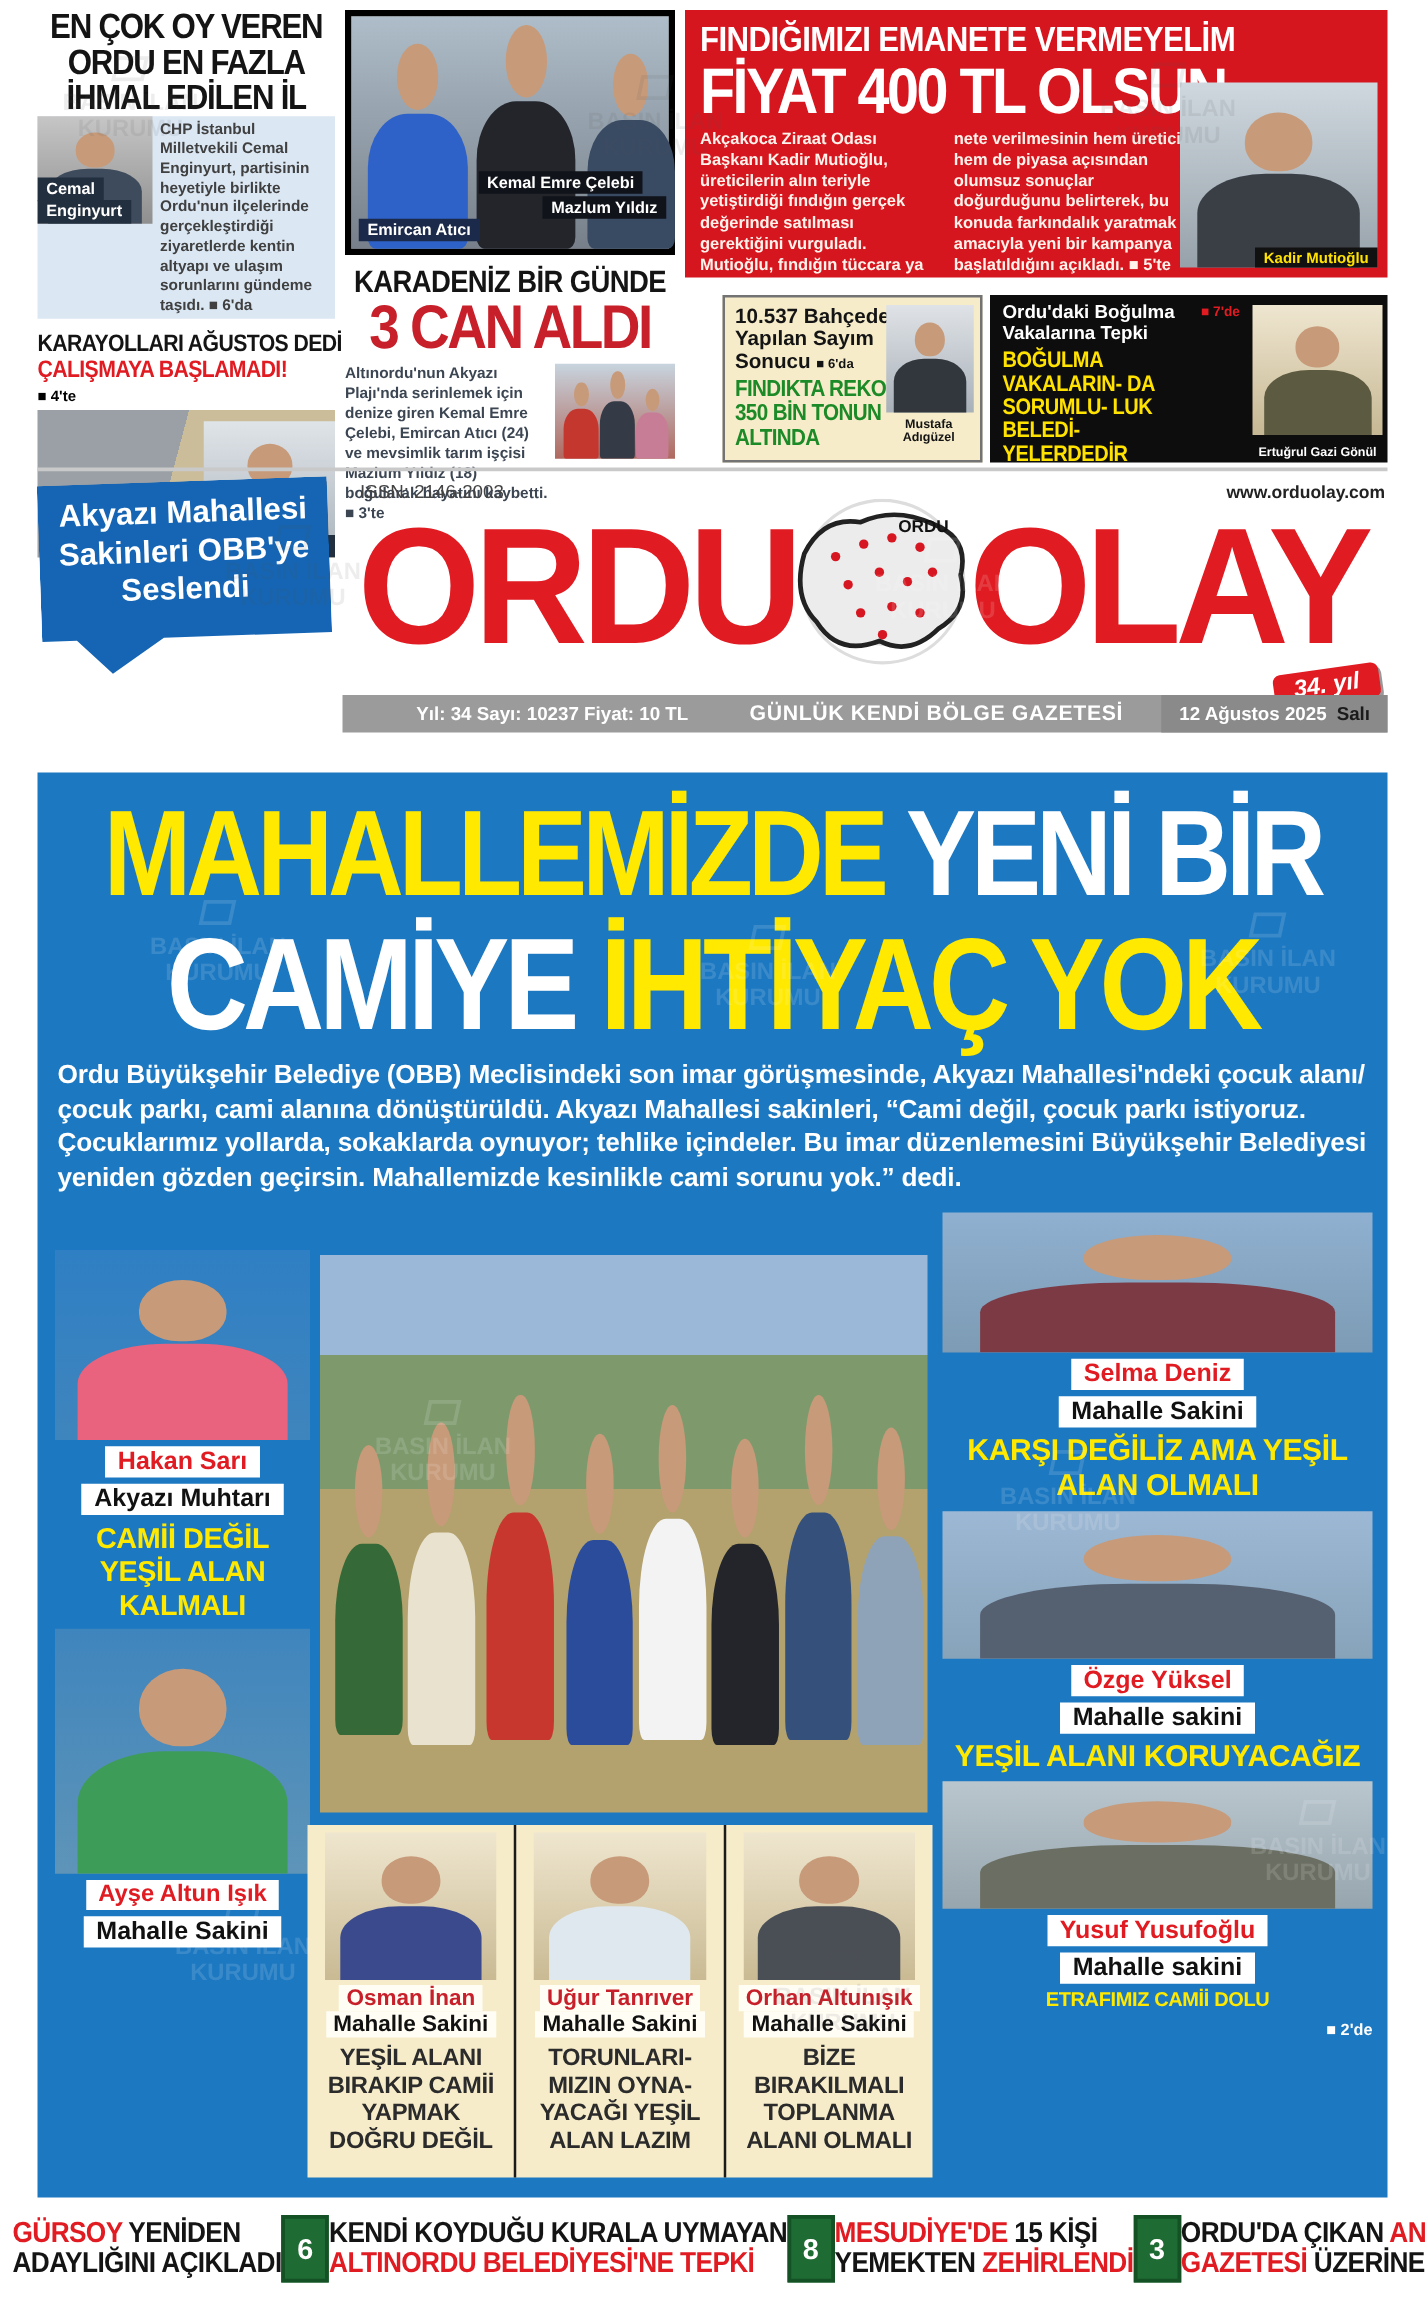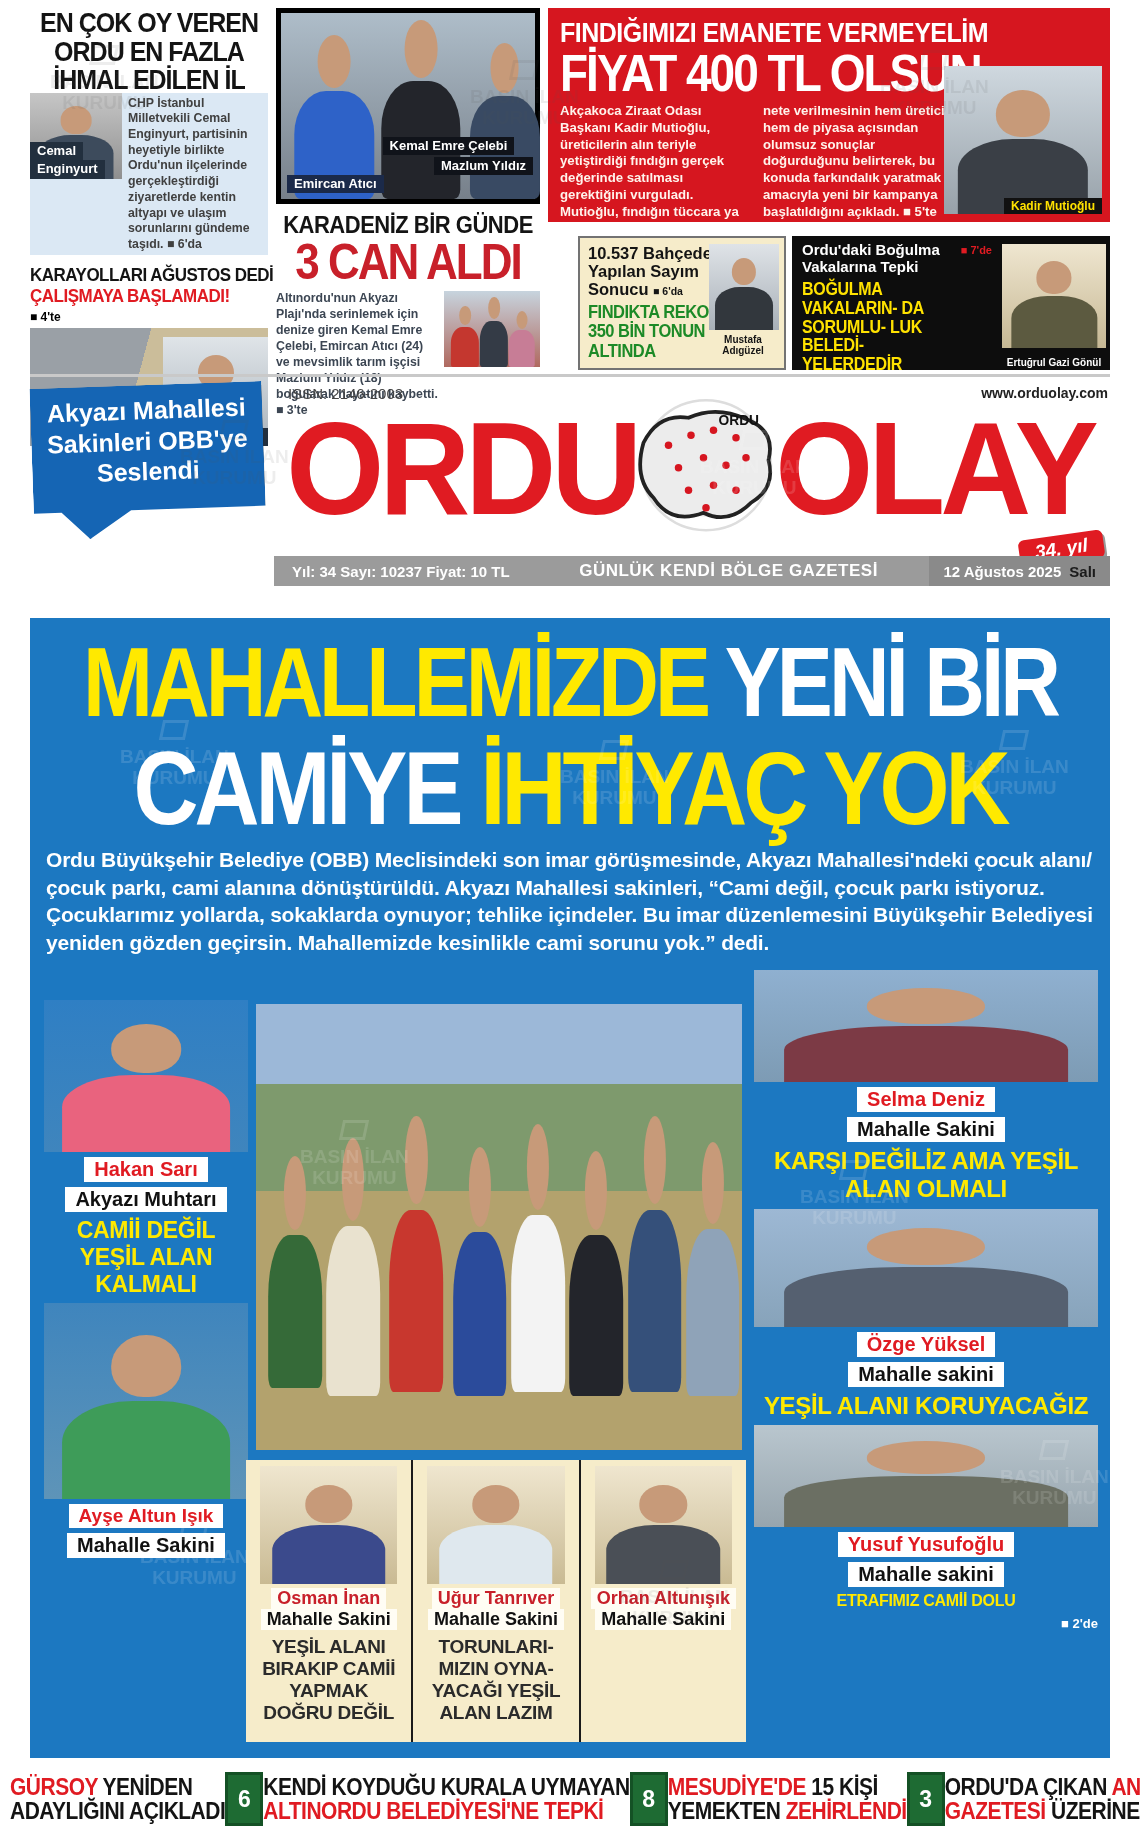--- a/index.html
+++ b/index.html
@@ -70,21 +70,21 @@
   
   .masthead { position:absolute; left:30px; top:374px; width:1080px; height:240px; border-top:3px solid #c9c9c9; }
   .banner { position:absolute; left:2px; top:8px; width:232px; height:152px; background:#1565b4; color:#fff; font-weight:bold; font-size:25px; text-align:center; line-height:1.22; padding-top:10px; transform:rotate(-2deg); clip-path:polygon(0 0,100% 0,100% 82%,42% 82%,24% 100%,12% 82%,0 82%); box-shadow:4px 4px 0 rgba(0,0,0,0.45); }
   .issn { position:absolute; left:258px; top:8px; font-size:15px; color:#444; }
   .website { position:absolute; right:2px; top:8px; font-size:14px; font-weight:bold; color:#222; }
   .mtitle { position:absolute; left:240px; top:22px; width:840px; display:flex; align-items:center; justify-content:center; }
   .mtitle .word { font-weight:900; font-size:126px; letter-spacing:-5px; color:#e01b22; line-height:1; transform:scaleY(1.05); }
   .mapwrap { width:150px; height:140px; margin:0 -6px; position:relative; }
   .badge { position:absolute; right:6px; top:158px; background:#e01b22; color:#fff; font-weight:bold; font-style:italic; font-size:19px; padding:3px 16px; border-radius:6px; transform:rotate(-8deg); box-shadow:2px 3px 0 rgba(0,0,0,0.4); }
   .infobar { position:absolute; left:244px; right:0; bottom:28px; height:30px; background:#9b9b9b; display:flex; align-items:center; color:#fff; font-weight:bold; }
-  .infobar .yil { font-size:15px; padding:0 18px; white-space:nowrap; }
+  .infobar .yil { font-size:15px; padding:0 18px; white-space:nowrap;margin-left:41px; }
   .infobar .slogan { flex:1; text-align:center; font-size:17px; letter-spacing:0.5px; }
   .infobar .datebox { background:#8a8a8a; height:100%; display:flex; align-items:center; gap:8px; padding:0 14px; }
   .infobar .date { font-size:15px; }
   .infobar .day { font-size:15px; color:#1b1b1b; }
 
   
   .mainstory { position:absolute; left:30px; top:618px; width:1080px; height:1140px; background:#1c78c1; }
   .mh-line { text-align:center; font-weight:900; line-height:1; transform:scaleY(1.16); transform-origin:top center; white-space:nowrap; }
   .mh1 { margin-top:16px; font-size:84px; letter-spacing:-4px; height:102px; }
   .mh2 { font-size:90px; letter-spacing:-4px; height:104px; }
@@ -290,20 +290,21 @@
         <span class="tname">Uğur Tanrıver</span>
         <span class="trole">Mahalle Sakini</span>
         <div class="tquote">TORUNLARI- MIZIN OYNA- YACAĞI YEŞİL ALAN LAZIM</div>
       </div>
       <div class="tcol">
         <div class="photo tphoto" style="background:linear-gradient(180deg,#efe6cf,#c9ba93)">
           <span class="sil" style="--shirt:#4a4f56"></span>
         </div>
         <span class="tname">Orhan Altunışık</span>
         <span class="trole">Mahalle Sakini</span>
+        <div class="tquote">BİZE BIRAKILMALI TOPLANMA ALANI OLMALI</div>
       </div>
     </div>
 
     <div class="right-panel">
       <div class="photo pp-photo" style="height:112px;background:linear-gradient(180deg,#8fb0d0,#7d9bb4)">
         <span class="sil" style="--shirt:#7c3a45"></span>
       </div>
       <span class="name-chip">Selma Deniz</span>
       <span class="role-chip">Mahalle Sakini</span>
       <div class="quote-y" style="font-size:24px">KARŞI DEĞİLİZ AMA YEŞİL ALAN OLMALI</div>

